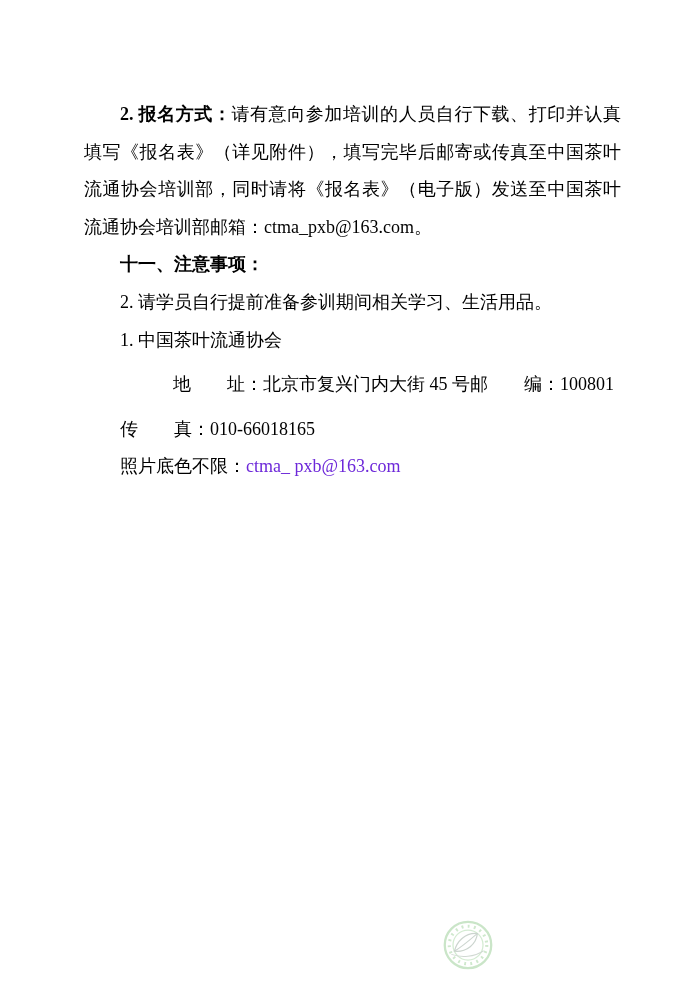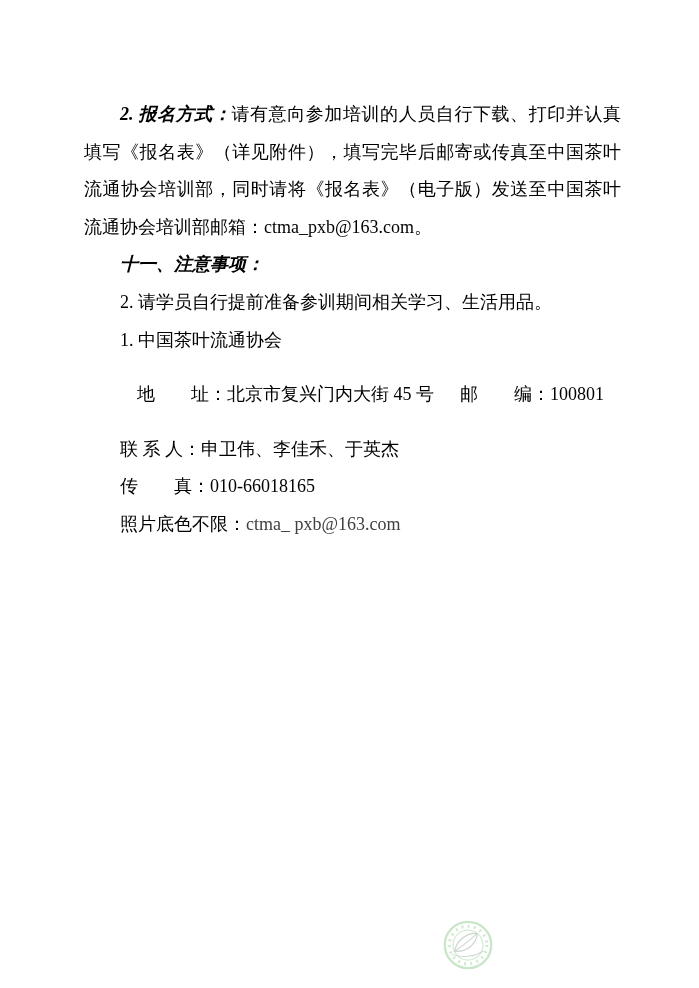--- a/index.html
+++ b/index.html
@@ -16,31 +16,31 @@
   .content {
     position: absolute;
     left: 84px;
     top: 96px;
     width: 537px;
     font-size: 18px;
     line-height: 37.6px;
     text-align: justify;
   }
   .para { margin: 0; text-indent: 2em; }
-  .para .lead { font-weight: bold; font-style: italic; }
+  .para .lead { font-weight: bold; }
   .para.bold { font-weight: bold; }
   .address-line {
     display: flex;
-    justify-content: space-between;
+    justify-content: flex-end;
     text-indent: 0;
     padding-left: 2em;
-    margin: 17px;
+    margin: 7px;
   }
   .email-link {
-    color: #404040;
+    color: #6d28d9;
     text-decoration: none;
     cursor: pointer;
   }
   .watermark {
     position: absolute;
     left: 443px;
     top: 920px;
     width: 50px;
     height: 50px;
     opacity: 0.9;
@@ -63,21 +63,20 @@
     <p class="para"><span>2. 请学员自行提前准备参训期间相关学习、生活用品。</span></p>
 
 
     <p class="para"><span>1. 中国茶叶流通协会</span></p>
 
     <div class="address-line">
       <span><span>地　　址：</span><span>北京市复兴门内大街 45 号</span></span>
       <span><span>邮　　编：</span><span>100801</span></span>
     </div>
 
-    <p class="para"><span>联 系 人：</span><span>申卫伟、李佳禾、于英杰</span></p>
 
 
     <p class="para"><span>传　　真：</span><span>010-66018165</span></p>
 
     <p class="para"><span>照片底色不限：</span><a class="email-link">ctma_ pxb@163.com</a></p>
 
   </div>
 
   <svg class="watermark" viewBox="0 0 48 48" xmlns="http://www.w3.org/2000/svg">
     <circle cx="24" cy="24" r="22.3" fill="none" stroke="#c5e3c3" stroke-width="2.2"></circle>

